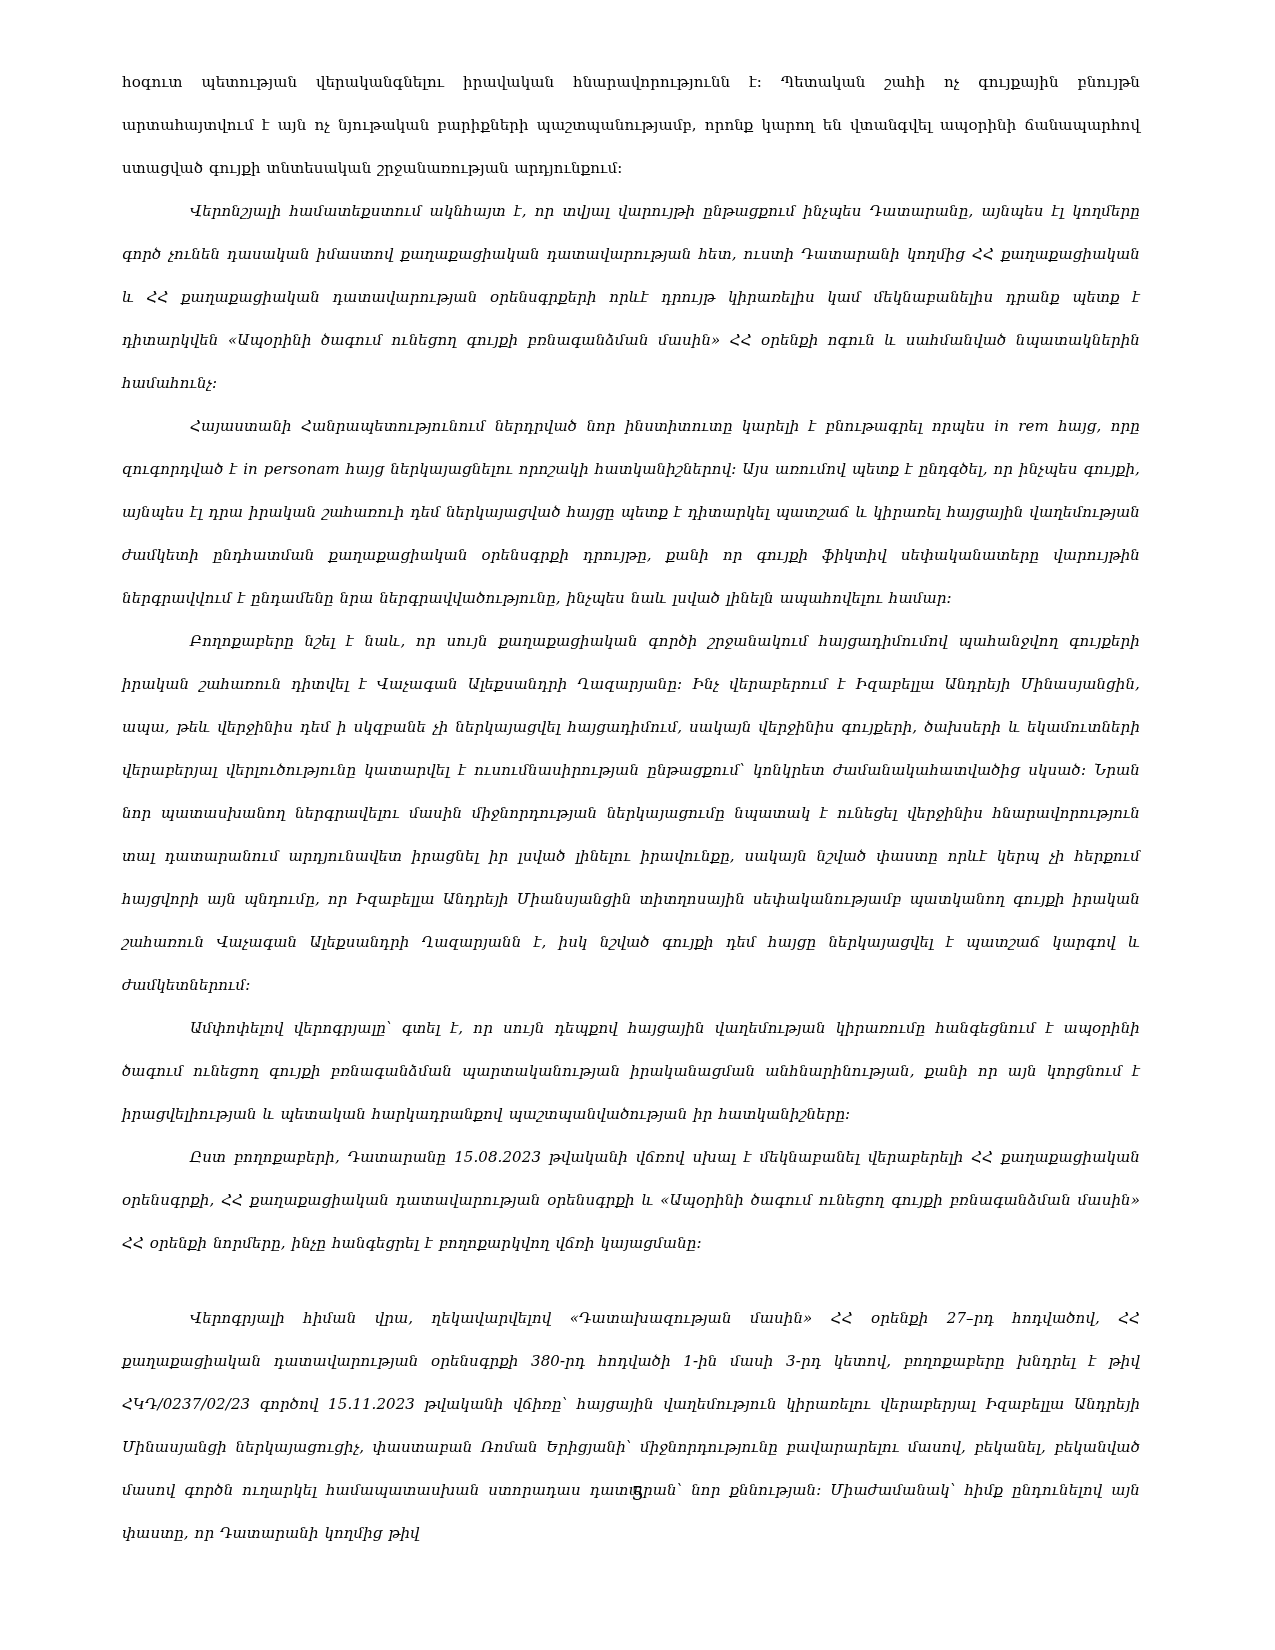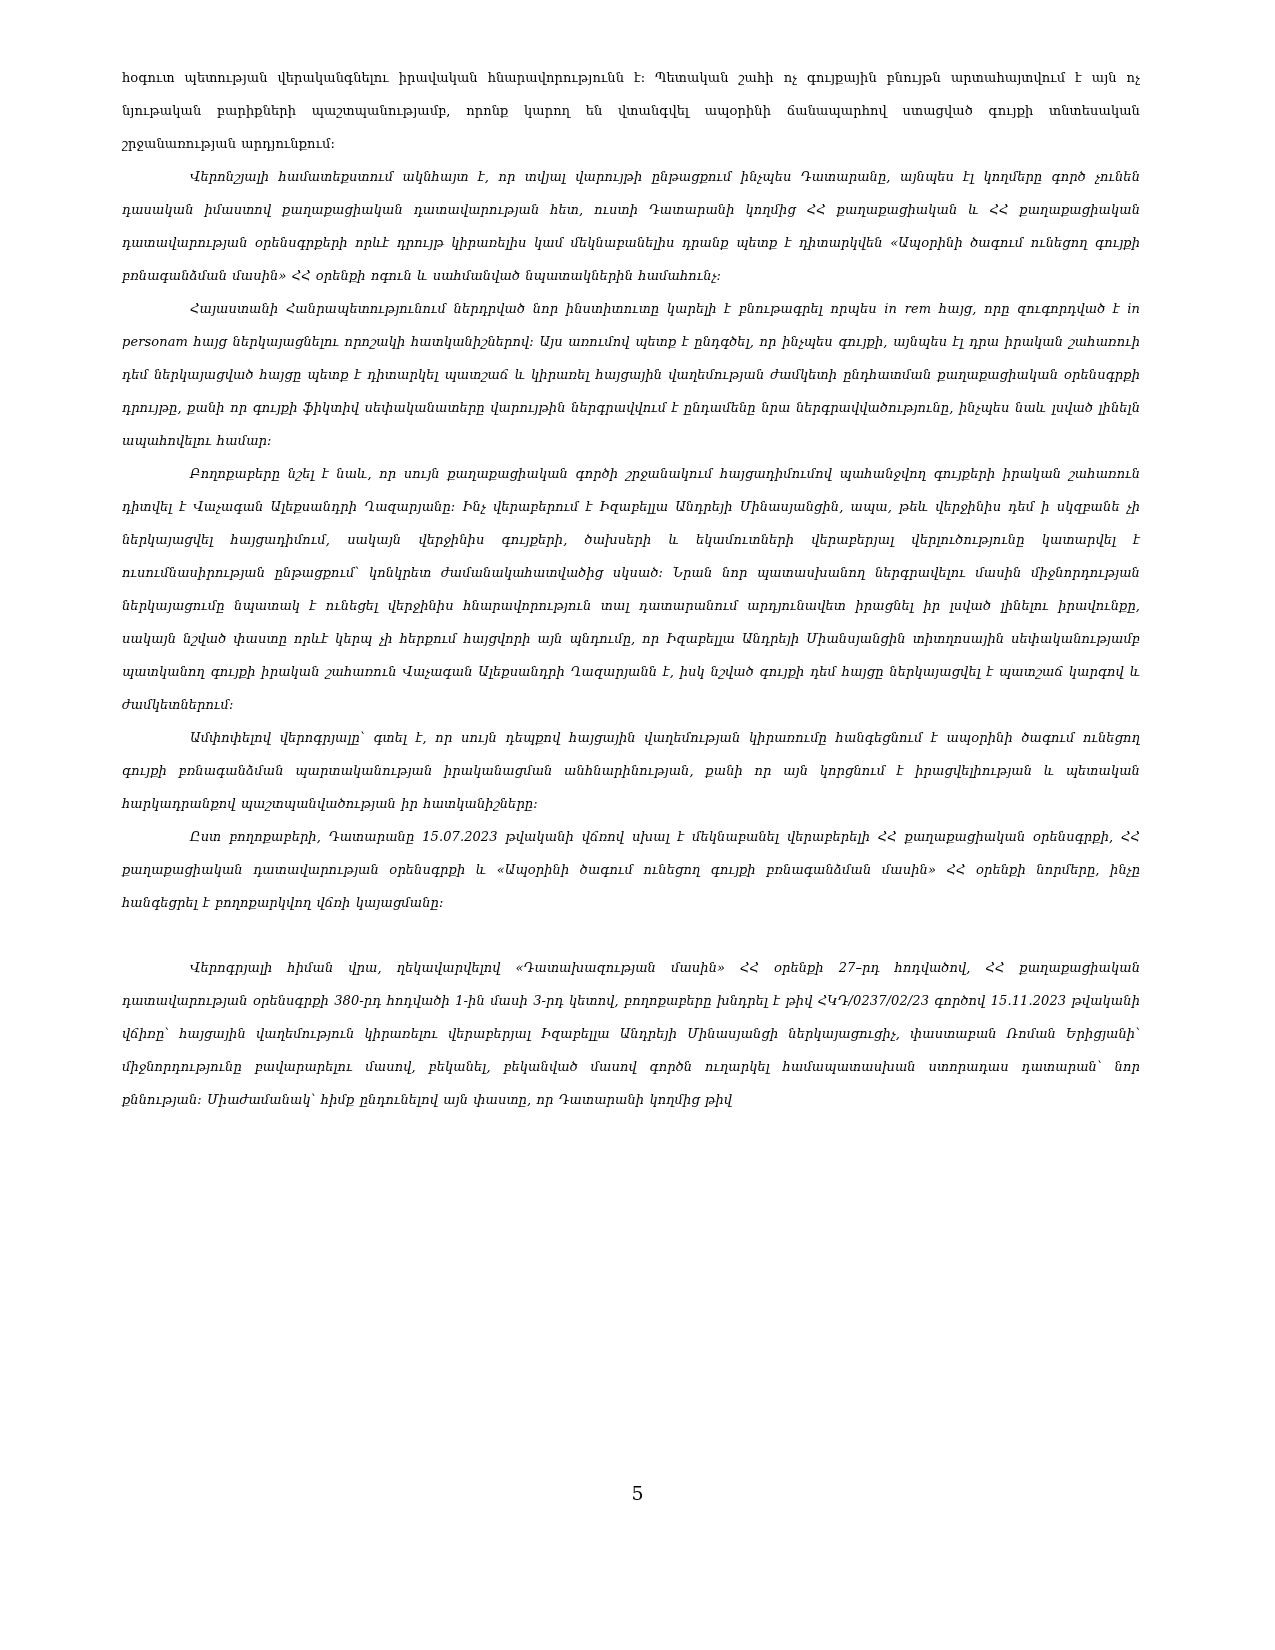--- a/index.html
+++ b/index.html
@@ -16,22 +16,22 @@
     font-family: "DejaVu Serif", "Liberation Serif", serif;
   }
   .page {
     position: absolute;
     left: 122px;
     top: 61px;
     width: 1018px;
   }
   .para {
     margin: 0;
-    font-size: 13px;
-    line-height: 33px;
+    font-size: 15px;
+    line-height: 43px;
     text-align: justify;
     text-indent: 0;
     letter-spacing: 0.1px;
     word-spacing: 1px;
   }
   .para.indent {
     text-indent: 68px;
     font-style: italic;
   }
   .spacer {
@@ -49,18 +49,18 @@
 </style>
 </head>
 <body>
 
 <div class="page">
   <p class="para">հօգուտ պետության վերականգնելու իրավական հնարավորությունն է: Պետական շահի ոչ գույքային բնույթն արտահայտվում է այն ոչ նյութական բարիքների պաշտպանությամբ, որոնք կարող են վտանգվել ապօրինի ճանապարհով ստացված գույքի տնտեսական շրջանառության արդյունքում:</p>
   <p class="para indent">Վերոնշյալի համատեքստում ակնհայտ է, որ տվյալ վարույթի ընթացքում ինչպես Դատարանը, այնպես էլ կողմերը գործ չունեն դասական իմաստով քաղաքացիական դատավարության հետ, ուստի Դատարանի կողմից ՀՀ քաղաքացիական և ՀՀ քաղաքացիական դատավարության օրենսգրքերի որևէ դրույթ կիրառելիս կամ մեկնաբանելիս դրանք պետք է դիտարկվեն «Ապօրինի ծագում ունեցող գույքի բռնագանձման մասին» ՀՀ օրենքի ոգուն և սահմանված նպատակներին համահունչ:</p>
   <p class="para indent">Հայաստանի Հանրապետությունում ներդրված նոր ինստիտուտը կարելի է բնութագրել որպես in rem հայց, որը զուգորդված է in personam հայց ներկայացնելու որոշակի հատկանիշներով: Այս առումով պետք է ընդգծել, որ ինչպես գույքի, այնպես էլ դրա իրական շահառուի դեմ ներկայացված հայցը պետք է դիտարկել պատշաճ և կիրառել հայցային վաղեմության ժամկետի ընդհատման քաղաքացիական օրենսգրքի դրույթը, քանի որ գույքի ֆիկտիվ սեփականատերը վարույթին ներգրավվում է ընդամենը նրա ներգրավվածությունը, ինչպես նաև լսված լինելն ապահովելու համար:</p>
   <p class="para indent">Բողոքաբերը նշել է նաև, որ սույն քաղաքացիական գործի շրջանակում հայցադիմումով պահանջվող գույքերի իրական շահառուն դիտվել է Վաչագան Ալեքսանդրի Ղազարյանը: Ինչ վերաբերում է Իզաբելլա Անդրեյի Մինասյանցին, ապա, թեև վերջինիս դեմ ի սկզբանե չի ներկայացվել հայցադիմում, սակայն վերջինիս գույքերի, ծախսերի և եկամուտների վերաբերյալ վերլուծությունը կատարվել է ուսումնասիրության ընթացքում՝ կոնկրետ ժամանակահատվածից սկսած: Նրան նոր պատասխանող ներգրավելու մասին միջնորդության ներկայացումը նպատակ է ունեցել վերջինիս հնարավորություն տալ դատարանում արդյունավետ իրացնել իր լսված լինելու իրավունքը, սակայն նշված փաստը որևէ կերպ չի հերքում հայցվորի այն պնդումը, որ Իզաբելլա Անդրեյի Միանսյանցին տիտղոսային սեփականությամբ պատկանող գույքի իրական շահառուն Վաչագան Ալեքսանդրի Ղազարյանն է, իսկ նշված գույքի դեմ հայցը ներկայացվել է պատշաճ կարգով և ժամկետներում:</p>
   <p class="para indent">Ամփոփելով վերոգրյալը՝ գտել է, որ սույն դեպքով հայցային վաղեմության կիրառումը հանգեցնում է ապօրինի ծագում ունեցող գույքի բռնագանձման պարտականության իրականացման անհնարինության, քանի որ այն կորցնում է իրացվելիության և պետական հարկադրանքով պաշտպանվածության իր հատկանիշները:</p>
-  <p class="para indent">Ըստ բողոքաբերի, Դատարանը 15.07.2023 թվականի վճռով սխալ է մեկնաբանել վերաբերելի ՀՀ քաղաքացիական օրենսգրքի, ՀՀ քաղաքացիական դատավարության օրենսգրքի և «Ապօրինի ծագում ունեցող գույքի բռնագանձման մասին» ՀՀ օրենքի նորմերը, ինչը հանգեցրել է բողոքարկվող վճռի կայացմանը:</p>
+  <p class="para indent">Ըստ բողոքաբերի, Դատարանը 15.08.2023 թվականի վճռով սխալ է մեկնաբանել վերաբերելի ՀՀ քաղաքացիական օրենսգրքի, ՀՀ քաղաքացիական դատավարության օրենսգրքի և «Ապօրինի ծագում ունեցող գույքի բռնագանձման մասին» ՀՀ օրենքի նորմերը, ինչը հանգեցրել է բողոքարկվող վճռի կայացմանը:</p>
   <div class="spacer"></div>
   <p class="para indent"> Վերոգրյալի հիման վրա, ղեկավարվելով «Դատախազության մասին» ՀՀ օրենքի 27–րդ հոդվածով, ՀՀ քաղաքացիական դատավարության օրենսգրքի 380-րդ հոդվածի 1-ին մասի 3-րդ կետով, բողոքաբերը խնդրել է թիվ ՀԿԴ/0237/02/23 գործով 15.11.2023 թվականի վճիռը՝ հայցային վաղեմություն կիրառելու վերաբերյալ Իզաբելլա Անդրեյի Մինասյանցի ներկայացուցիչ, փաստաբան Ռոման Երիցյանի՝ միջնորդությունը բավարարելու մասով, բեկանել, բեկանված մասով գործն ուղարկել համապատասխան ստորադաս դատարան՝ նոր քննության: Միաժամանակ՝ հիմք ընդունելով այն փաստը, որ Դատարանի կողմից թիվ</p>
 </div>
 
 <div class="page-number">5</div>
 
 </body></html>

